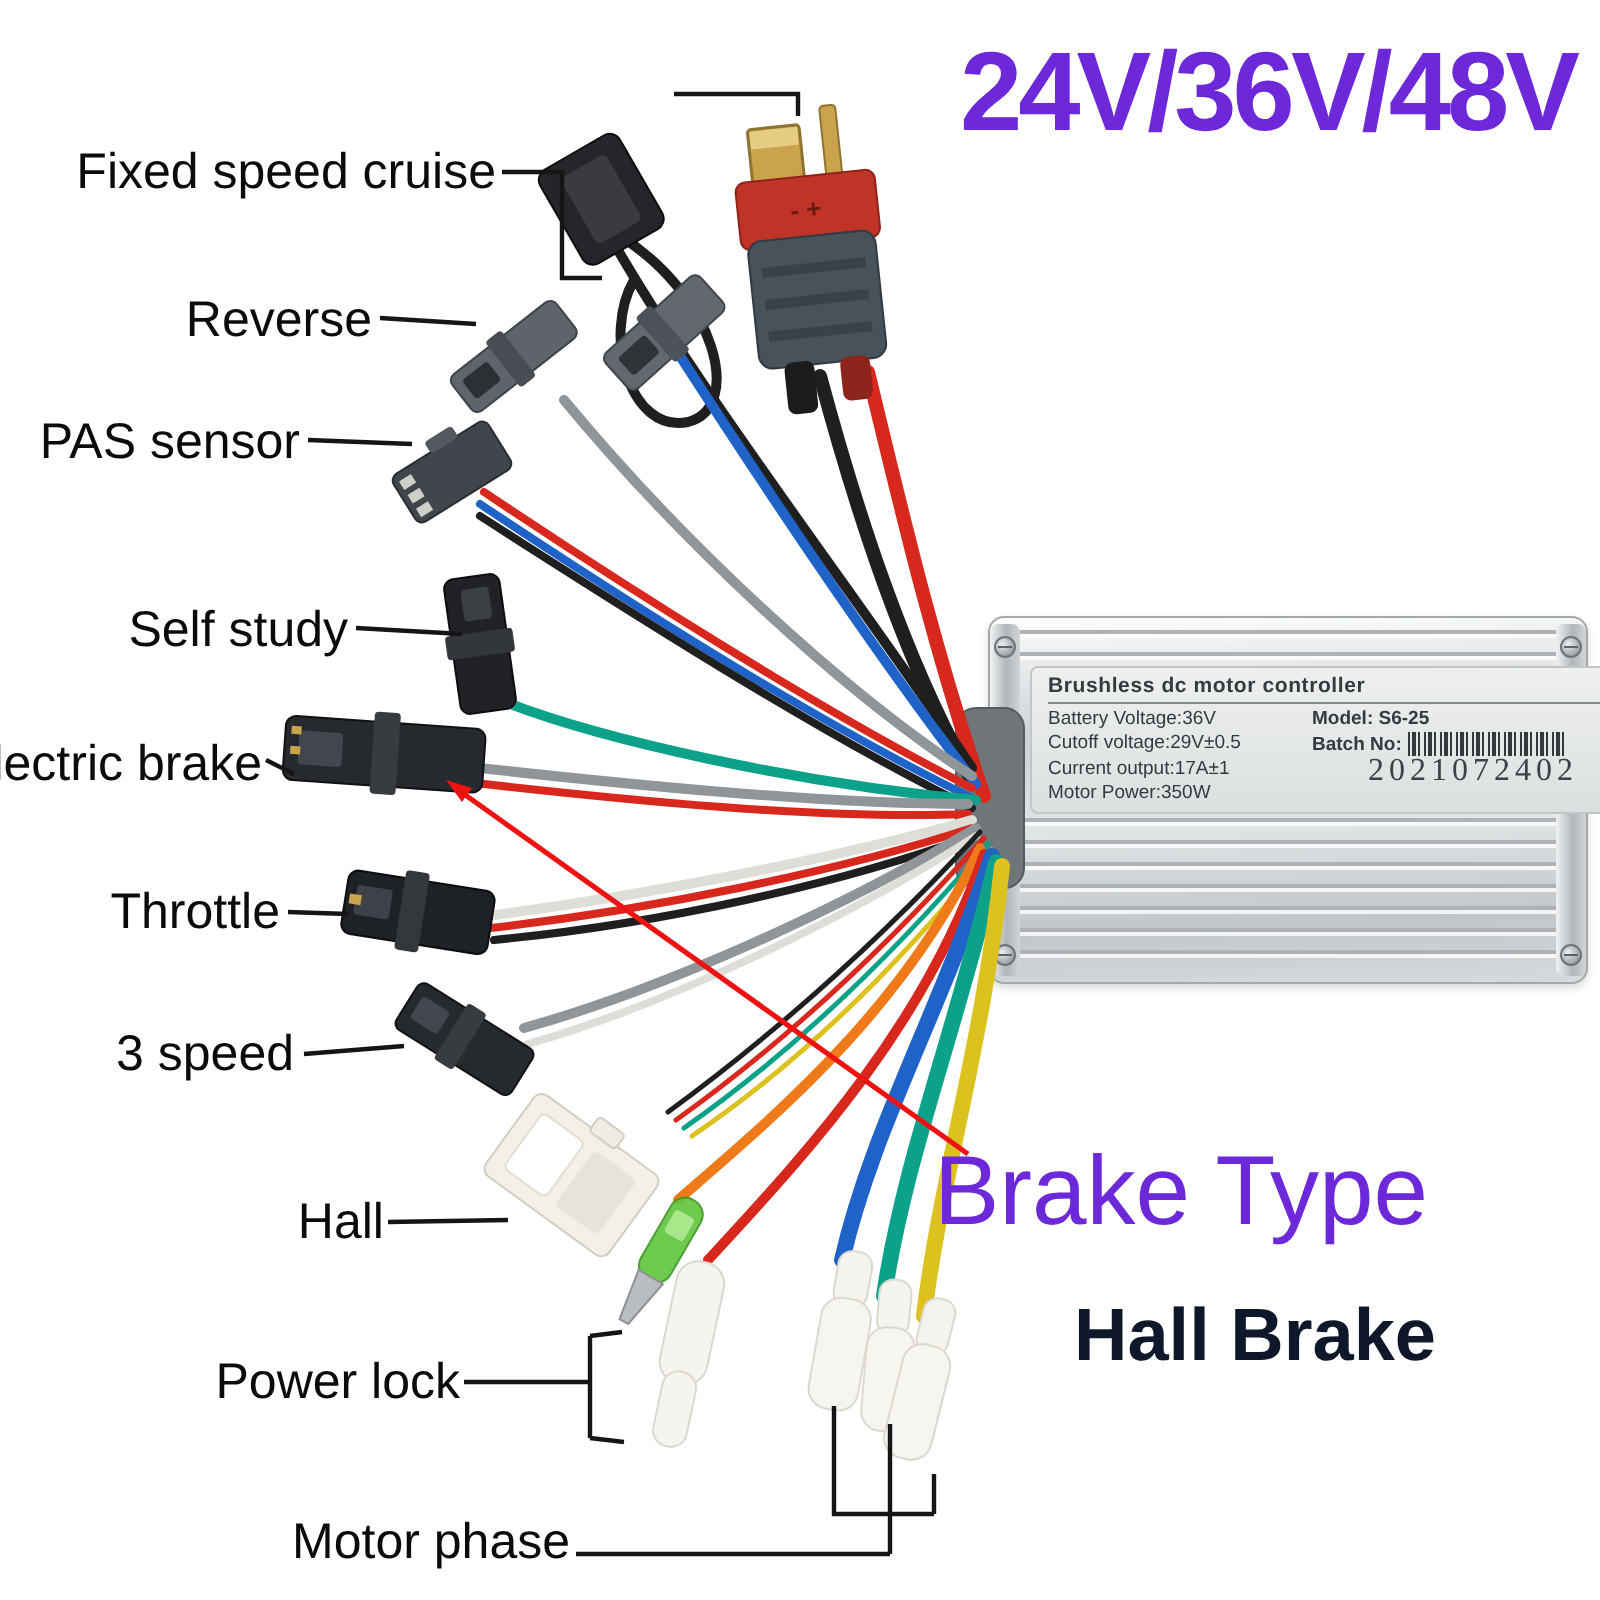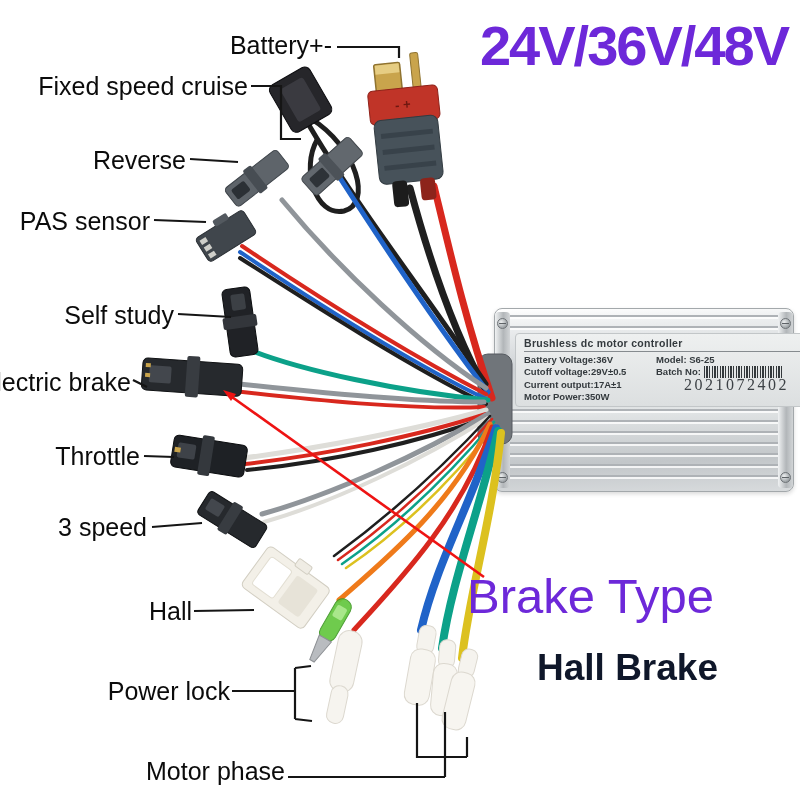--- a/index.html
+++ b/index.html
@@ -28,21 +28,21 @@
   .fins{position:absolute;left:15px;right:15px;
       background:repeating-linear-gradient(180deg,#aeb2b6 0 2px,rgba(255,255,255,0.8) 2px 4px,rgba(0,0,0,0) 4px 11px);}
   .fins.top{top:6px;height:19px;}
   .fins.bottom{top:100px;bottom:6px;}
   .sticker{position:absolute;left:20px;top:24px;width:310px;height:74px;box-sizing:border-box;
       background:linear-gradient(180deg,#eef0f0,#dcdfe0);border:1px solid #c2c6c8;border-radius:4px;
       padding:3px 8px 0;color:#343a3e;}
   .sticker-title{font-size:10.5px;font-weight:700;letter-spacing:0.3px;
       border-bottom:1px solid #868b8f;padding-bottom:2px;white-space:nowrap;}
   .sticker-cols{display:flex;margin-top:2px;}
-  .col-specs{width:132px;font-size:9.5px;font-weight:700;line-height:12.3px;white-space:nowrap;}
+  .col-specs{width:132px;font-size:9.5px;font-weight:400;line-height:12.3px;white-space:nowrap;}
   .col-model{flex:1;font-size:9.5px;font-weight:700;line-height:12.3px;white-space:nowrap;}
   .barcode{display:inline-block;width:78px;height:12px;margin-left:3px;vertical-align:-3px;
       background:repeating-linear-gradient(90deg,#34393c 0 1px,rgba(0,0,0,0) 1px 2px,#34393c 2px 4px,rgba(0,0,0,0) 4px 5px,#34393c 5px 6px,rgba(0,0,0,0) 6px 8px);}
   .batch-num{font-family:"Liberation Serif", serif;font-weight:400;font-size:16px;
       letter-spacing:2.5px;margin-left:28px;color:#3c4145;}
 </style>
 </head>
 <body>
 
 <div class="stage">
@@ -227,21 +227,20 @@
     <g>
       <path d="M 484 577 L 232 397" fill="none" stroke="#ee1313" stroke-width="2.6"></path>
       <polygon points="223,390 236,394 231,401" fill="#ee1313"></polygon>
     </g>
   </svg>
 
   <div class="voltage">24V/36V/48V</div>
   <div class="brake1">Brake Type</div>
   <div class="brake2">Hall Brake</div>
 
-  <div class="lbl" style="right:468px;top:31px">Battery+-</div>
   <div class="lbl" style="right:552px;top:72px">Fixed speed cruise</div>
   <div class="lbl" style="right:614px;top:146px">Reverse</div>
   <div class="lbl" style="right:650px;top:207px">PAS sensor</div>
   <div class="lbl" style="right:626px;top:301px">Self study</div>
   <div class="lbl" style="right:669px;top:368px">Electric brake</div>
   <div class="lbl" style="right:660px;top:442px">Throttle</div>
   <div class="lbl" style="right:653px;top:513px">3 speed</div>
   <div class="lbl" style="right:608px;top:597px">Hall</div>
   <div class="lbl" style="right:570px;top:677px">Power lock</div>
   <div class="lbl" style="right:515px;top:757px">Motor phase</div>

